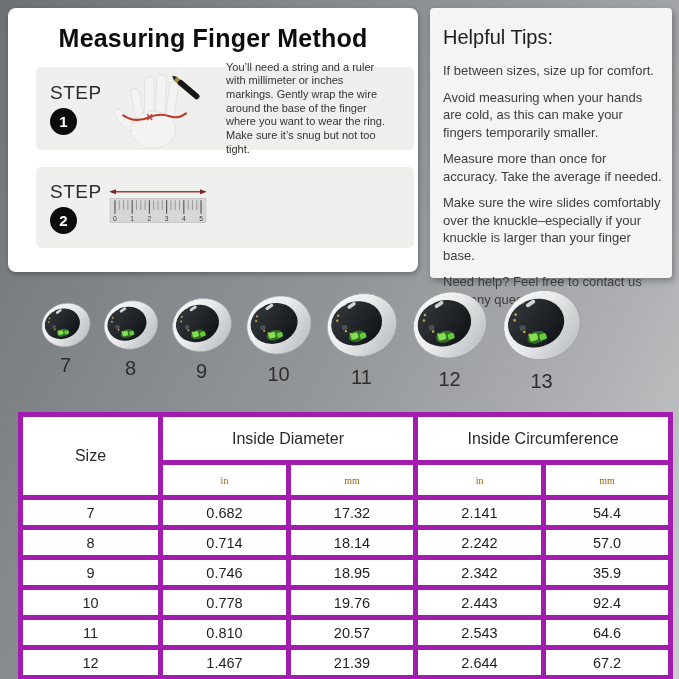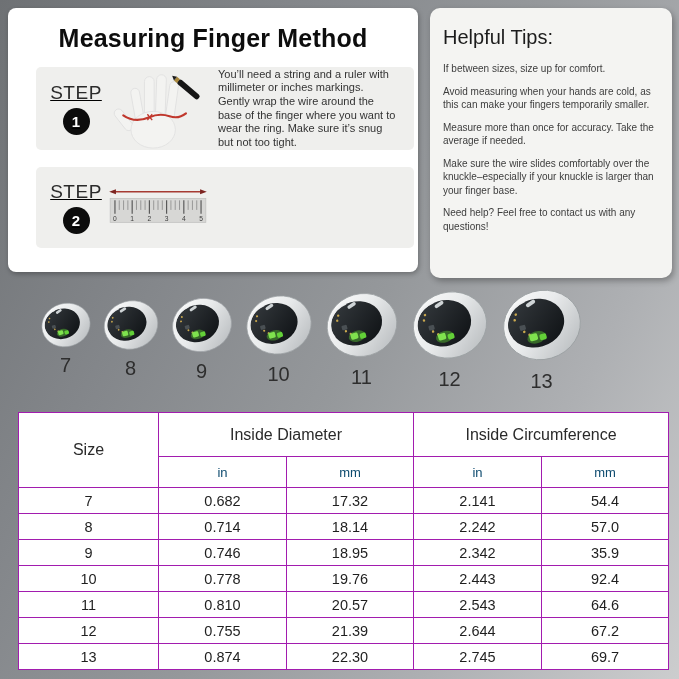--- a/index.html
+++ b/index.html
@@ -19,58 +19,58 @@
     letter-spacing:.2px;
   }
   .step-box{
     position:absolute;left:28px;width:378px;height:83px;
     background:#efefed;border-radius:5px;
     display:flex;align-items:center;box-sizing:border-box;
     padding:5px 10px 5px 14px;gap:6px;
   }
   .step-box.s1{top:59px;}
   .step-box.s2{top:159px;height:81px;}
-  .step-id{width:52px;display:flex;flex-direction:column;align-items:center;gap:4px;flex:none;text-decoration:underline;}
+  .step-id{width:52px;display:flex;flex-direction:column;align-items:flex-start;gap:4px;flex:none;}
   .step-word{font-size:19px;color:#2b2b2b;letter-spacing:.5px;}
   .step-circle{
     width:27px;height:27px;border-radius:50%;background:#0c0c0c;color:#fff;
     font-size:15px;font-weight:bold;display:flex;align-items:center;justify-content:center;
   }
   .step-graphic{width:100px;flex:none;display:flex;align-items:center;justify-content:center;}
   .step-text{
-    flex:1;margin:4px;font-size:11px;line-height:1.24;color:#333;padding-right:2px;
+    flex:1;margin:12px;font-size:11px;line-height:1.24;color:#333;padding-right:2px;
   }
   
   .tips-card{
     position:absolute;left:430px;top:8px;width:242px;height:270px;
-    background:#f4f4f2;border-radius:10px;box-shadow:2px 3px 6px rgba(0,0,0,.3);
+    background:#f4f4f2;border-radius:4px;box-shadow:2px 3px 6px rgba(0,0,0,.3);
     box-sizing:border-box;padding:18px 9px 8px 13px;
   }
   .tips-title{margin:0 0 13px;font-size:20px;font-weight:normal;color:#1c1c1c;}
-  .tip{margin:0 0 9px;font-size:10px;line-height:1.35;color:#3d3d3d;}
+  .tip{margin:0 0 9px;font-size:13px;line-height:1.35;color:#3d3d3d;}
   
   .rings-row{
     position:absolute;left:0;top:278px;width:679px;height:118px;
     display:flex;align-items:center;justify-content:center;gap:8px;
     box-sizing:border-box;padding-right:56px;
   }
   .ring{display:flex;flex-direction:column;align-items:center;margin:0;gap:2px;}
   .ring-label{font-size:20px;color:#2e2e2e;}
   
   .size-table{
     position:absolute;left:18px;top:412px;width:650px;
     border-collapse:collapse;background:#ffffff;table-layout:fixed;
     border:1px solid #a5a5a5;
   }
   .size-table td{
-    border:1px solid #a21caf;text-align:center;vertical-align:middle;
+    border:5px solid #a21caf;text-align:center;vertical-align:middle;
     color:#1f1f1f;font-size:14.5px;height:25px;padding:0;
   }
   .size-table td.h1{height:43px;font-size:16px;color:#2a2a2a;}
-  .size-table td.h2{height:30px;font-size:13px;color:#0c4a6e;}
+  .size-table td.h2{height:30px;font-size:10px;color:#a16207;font-family:Liberation Serif, serif;}
   .hidden-defs{position:absolute;width:0;height:0;}
 </style>
 </head>
 <body>
 
 <svg class="hidden-defs" aria-hidden="true">
   <defs>
     <linearGradient id="gSilver" x1="0" y1="0" x2="1" y2="1">
       <stop offset="0" stop-color="#fdfdfd"></stop>
       <stop offset="0.45" stop-color="#e9ebec"></stop>
@@ -282,21 +282,21 @@
     </tr>
     <tr>
       <td>11</td>
       <td>0.810</td>
       <td>20.57</td>
       <td>2.543</td>
       <td>64.6</td>
     </tr>
     <tr>
       <td>12</td>
-      <td>0.755</td>
+      <td>1.467</td>
       <td>21.39</td>
       <td>2.644</td>
       <td>67.2</td>
     </tr>
     <tr>
       <td>13</td>
       <td>0.874</td>
       <td>22.30</td>
       <td>2.745</td>
       <td>69.7</td>

